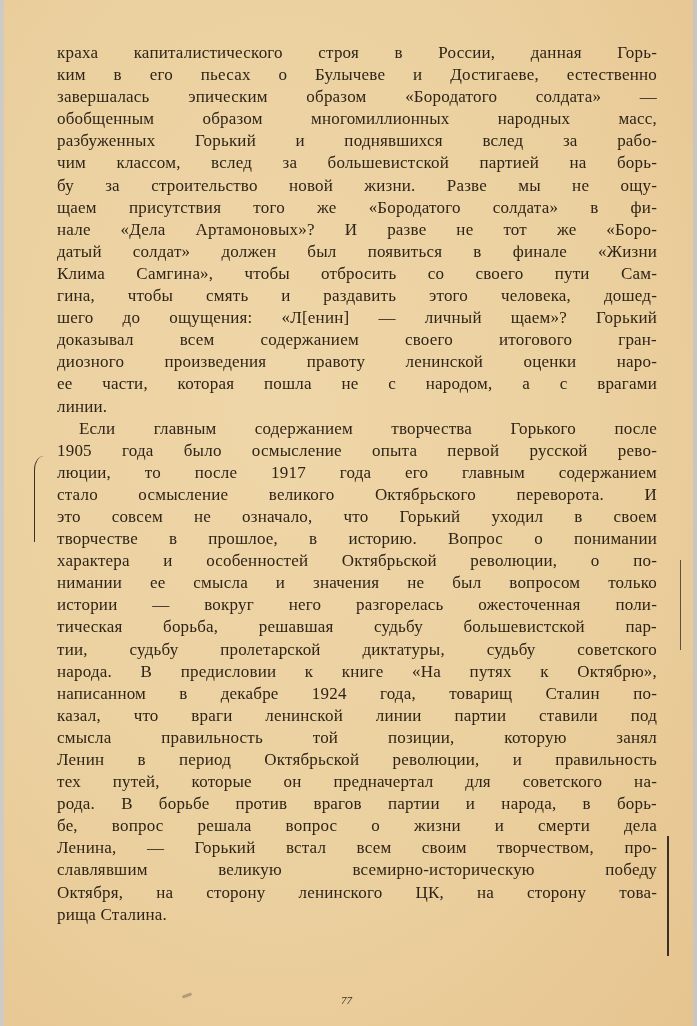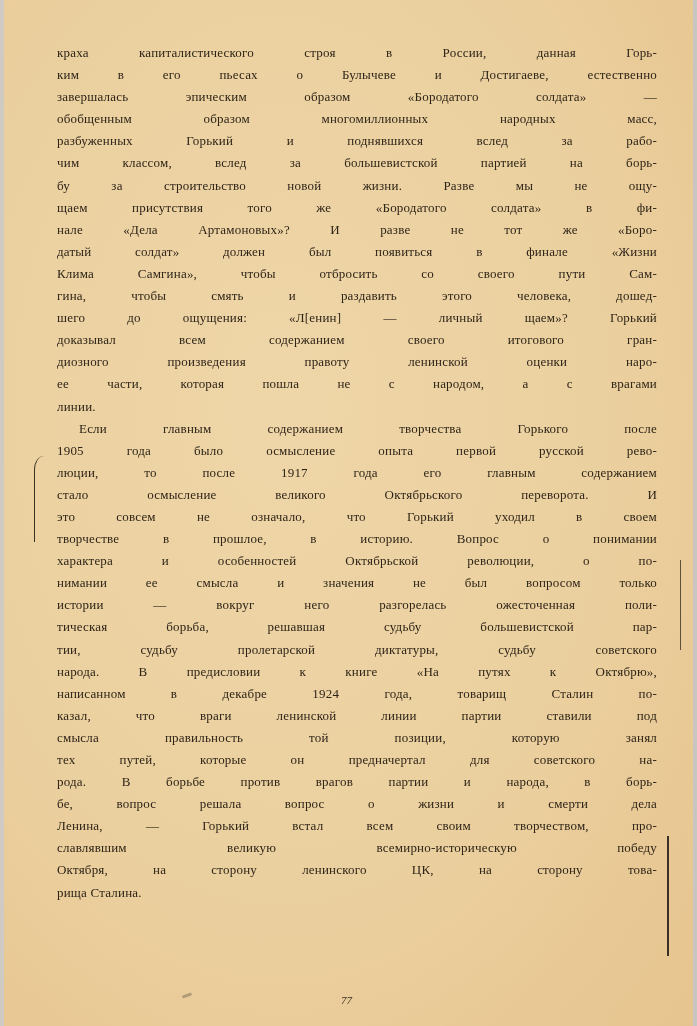--- a/index.html
+++ b/index.html
@@ -11,21 +11,21 @@
   }
   .page {
     position: absolute; left: 4px; top: 0; right: 4px; bottom: 0;
     background: radial-gradient(ellipse at 40% 40%, #efd6a8 0%, #ebd09f 55%, #e6c48f 100%);
   }
   .edge-left { position: absolute; left: 0; top: 0; width: 4px; height: 1026px; background: #cfcac3; }
   .edge-right { position: absolute; right: 0; top: 0; width: 4px; height: 1026px; background: #c9c6c2; }
   .text-block {
     position: absolute; left: 57px; top: 42px; width: 600px;
     color: #2e2418;
-    font-size: 13px;
+    font-size: 17px;
     line-height: 22.1px;
     letter-spacing: 0.2px;
   }
   .line {
     display: block; white-space: nowrap;
     text-align: justify; text-align-last: justify;
     height: 22.1px;
   }
   .line.last { text-align-last: left; }
   .line.indent { padding-left: 22px; }
@@ -81,20 +81,21 @@
       <span class="line">творчестве в прошлое, в историю. Вопрос о понимании</span>
       <span class="line">характера и особенностей Октябрьской революции, о по-</span>
       <span class="line">нимании ее смысла и значения не был вопросом только</span>
       <span class="line">истории — вокруг него разгорелась ожесточенная поли-</span>
       <span class="line">тическая борьба, решавшая судьбу большевистской пар-</span>
       <span class="line">тии, судьбу пролетарской диктатуры, судьбу советского</span>
       <span class="line">народа. В предисловии к книге «На путях к Октябрю»,</span>
       <span class="line">написанном в декабре 1924 года, товарищ Сталин по-</span>
       <span class="line">казал, что враги ленинской линии партии ставили под</span>
       <span class="line">смысла правильность той позиции, которую занял</span>
+      <span class="line">Ленин в период Октябрьской революции, и правильность</span>
       <span class="line">тех путей, которые он предначертал для советского на-</span>
       <span class="line">рода. В борьбе против врагов партии и народа, в борь-</span>
       <span class="line">бе, вопрос решала вопрос о жизни и смерти дела</span>
       <span class="line">Ленина, — Горький встал всем своим творчеством, про-</span>
       <span class="line">славлявшим великую всемирно-историческую победу</span>
       <span class="line">Октября, на сторону ленинского ЦК, на сторону това-</span>
       <span class="line last">рища Сталина.</span>
     </div>
   </div>
 

